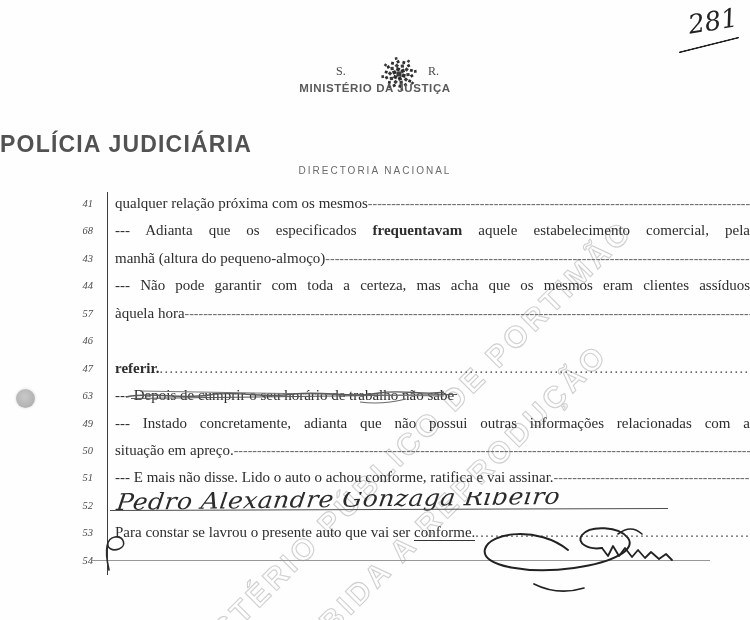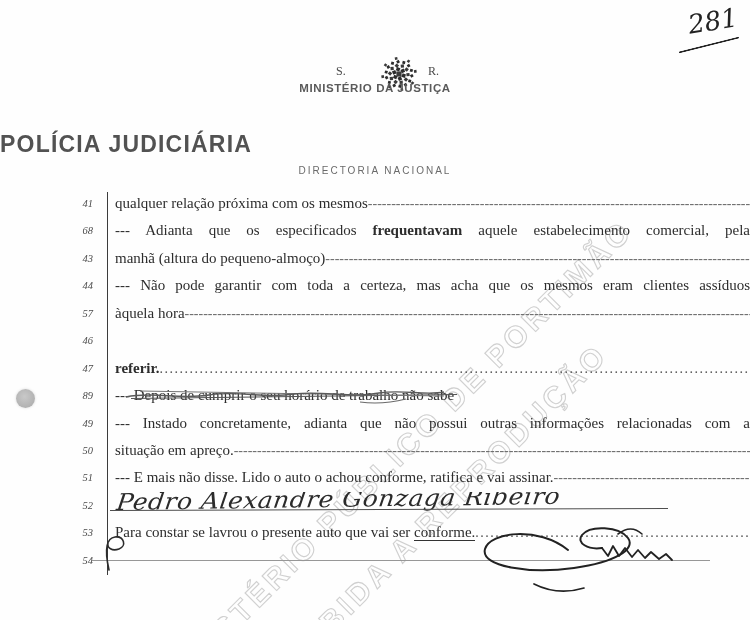--- a/index.html
+++ b/index.html
@@ -188,21 +188,21 @@
         <span class="num">46</span>
       </div>
       <div class="row fill">
         <span class="num">47</span>
         <span class="content">
           <span class="txt"><span class="b">referir.</span></span>
           <span class="filler dots">............................................................................................................................................................................................................................................................................................................</span>
         </span>
       </div>
       <div class="row">
-        <span class="num">89</span>
+        <span class="num">63</span>
         <span class="content"><span class="txt"><span>--- </span><span class="strike">Depois de cumprir o seu horário de trabalho não sabe</span></span></span>
       </div>
       <div class="row just">
         <span class="num">49</span>
         <span class="content"><span class="txt"><span>--- Instado concretamente, adianta que não possui outras informações relacionadas com a</span></span></span>
       </div>
       <div class="row fill">
         <span class="num">50</span>
         <span class="content">
           <span class="txt"><span>situação em apreço.</span></span>

